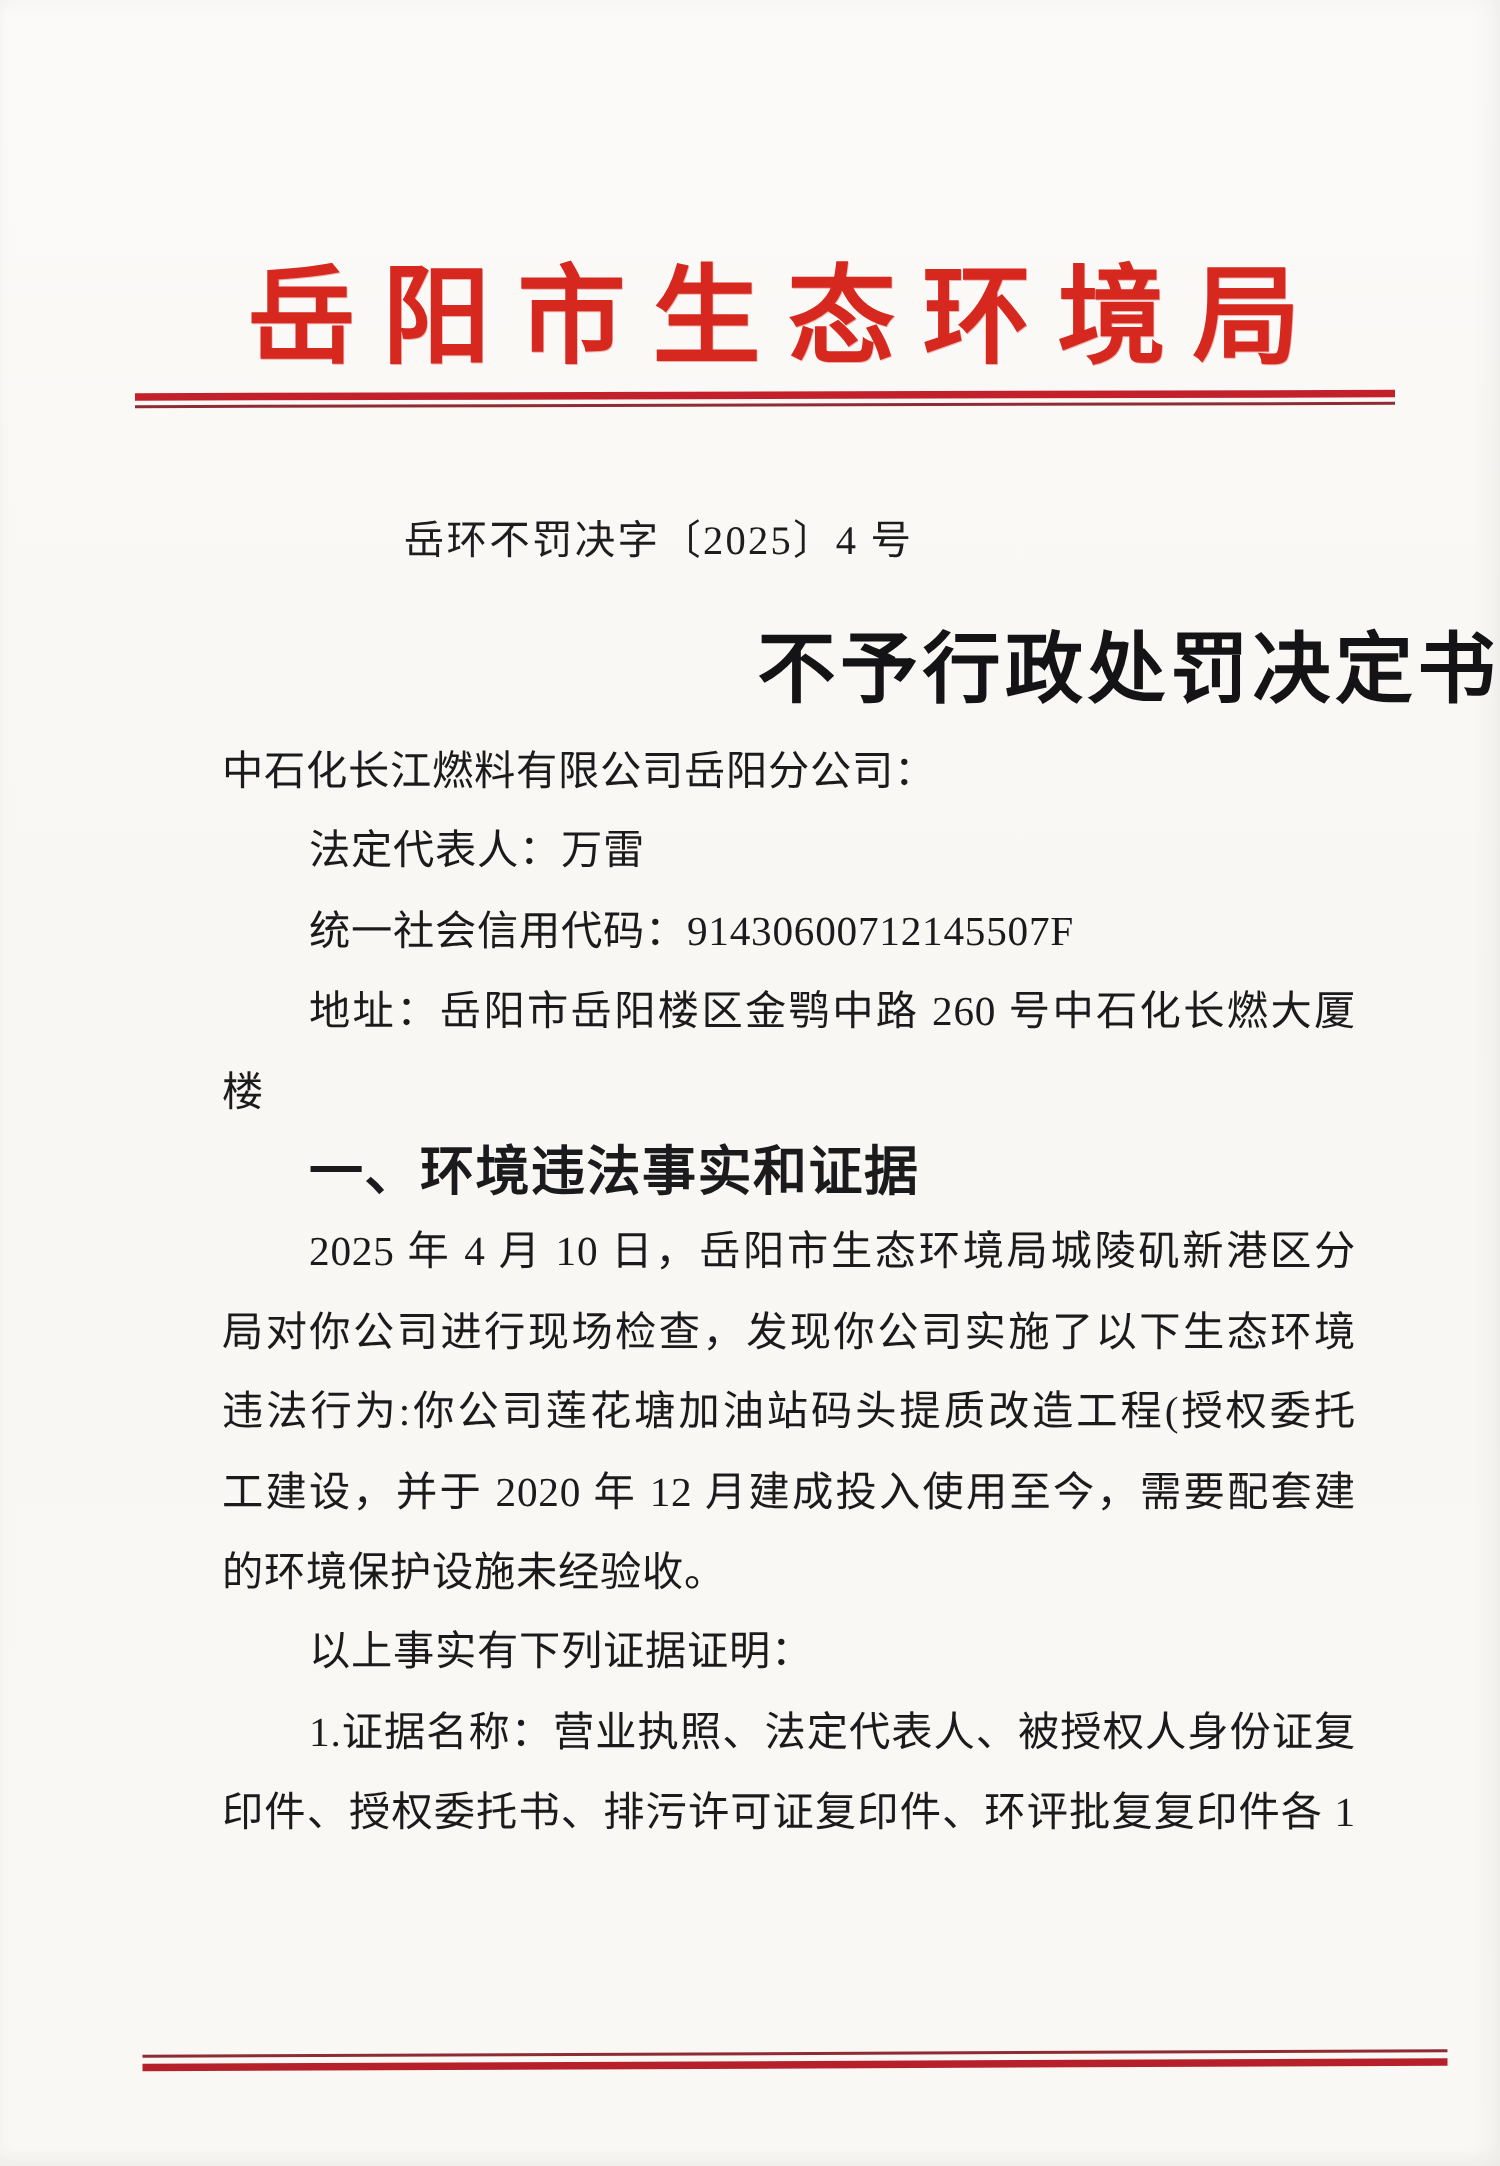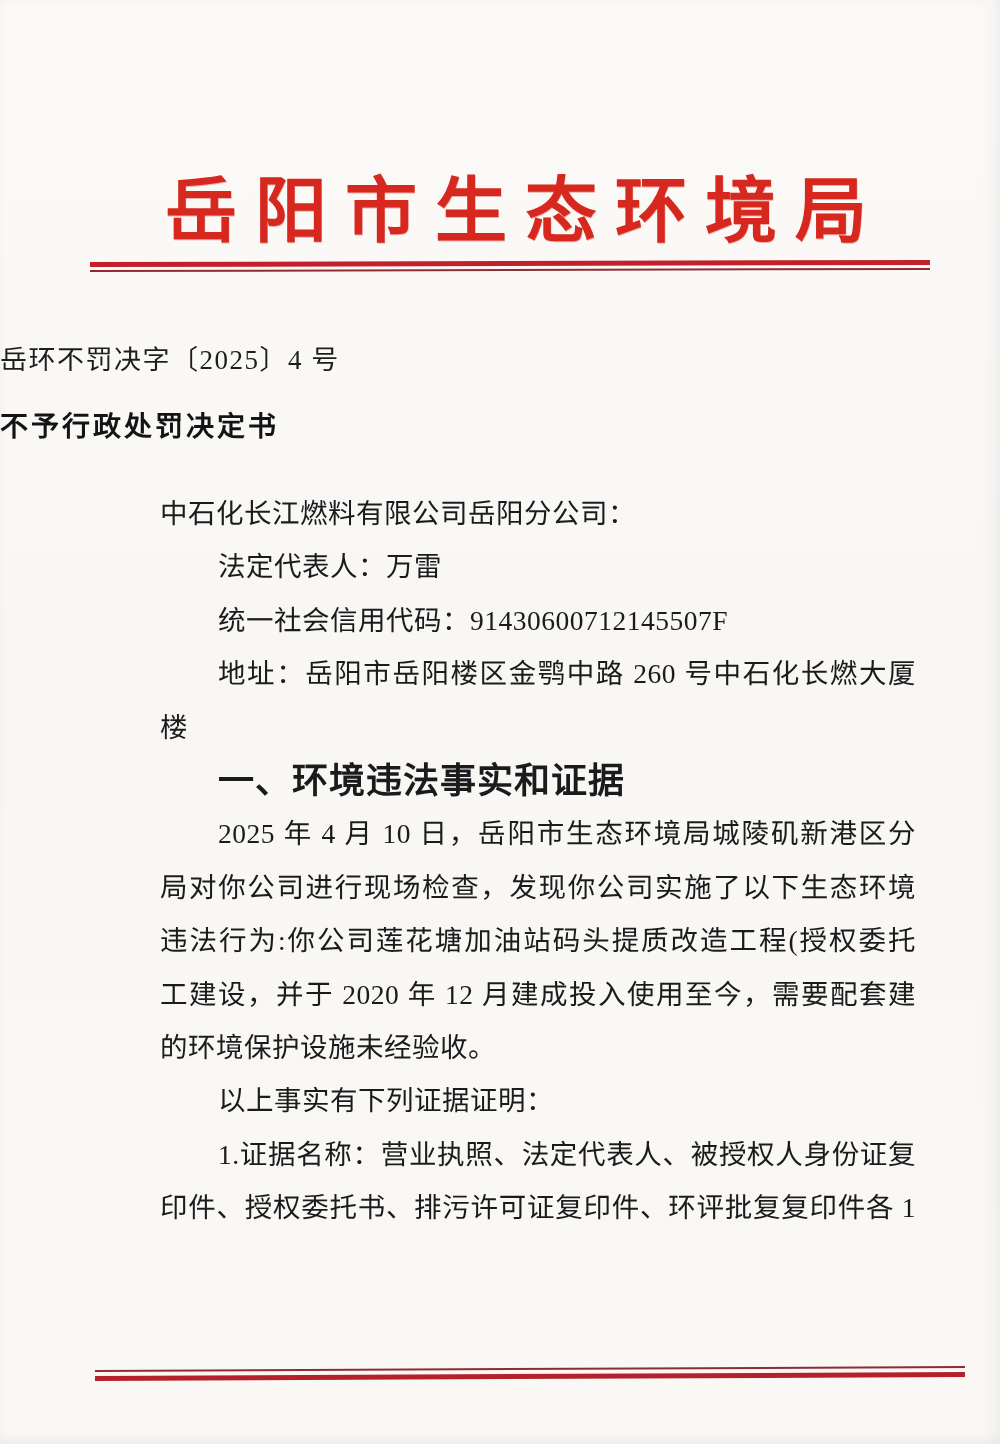--- a/index.html
+++ b/index.html
@@ -46,41 +46,41 @@
     transform: rotate(-0.15deg);
   }
   .header-rule .thick { height: 5px; background: var(--rule-red); }
   .header-rule .gap   { height: 3px; }
   .header-rule .thin  { height: 2px; background: var(--rule-dark); }
   .doc-number {
     position: absolute;
     top: 338px;
     left: 0;
     width: 100%;
-    text-align: left;
+    text-align: center;
     padding-right: 122px;
     font-size: 27px;
     letter-spacing: 1.5px;
     color: #1d1d1f;
   }
   .doc-title {
     position: absolute;
     top: 404px;
     left: 0;
     width: 100%;
-    text-align: left;
-    font-size: 28px;
+    text-align: right;
+    font-size: 52px;
     font-weight: 700;
     letter-spacing: 3px;
     color: #141416;
   }
   .doc-body {
     position: absolute;
     top: 487px;
-    left: 160px;
+    left: 148px;
     width: 756px;
   }
   .line {
     height: 53.4px;
     line-height: 53.4px;
     font-size: 27.5px;
     letter-spacing: 0.5px;
     white-space: pre-wrap;
     overflow: hidden;
     color: var(--ink);

